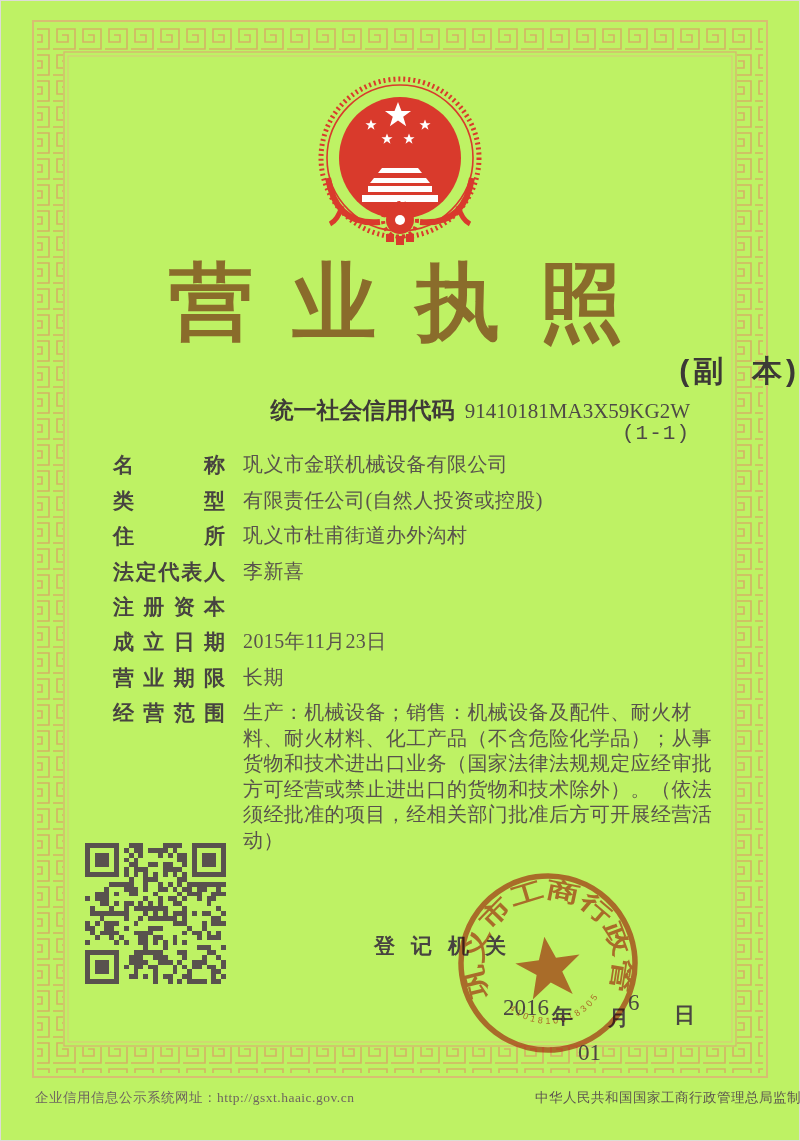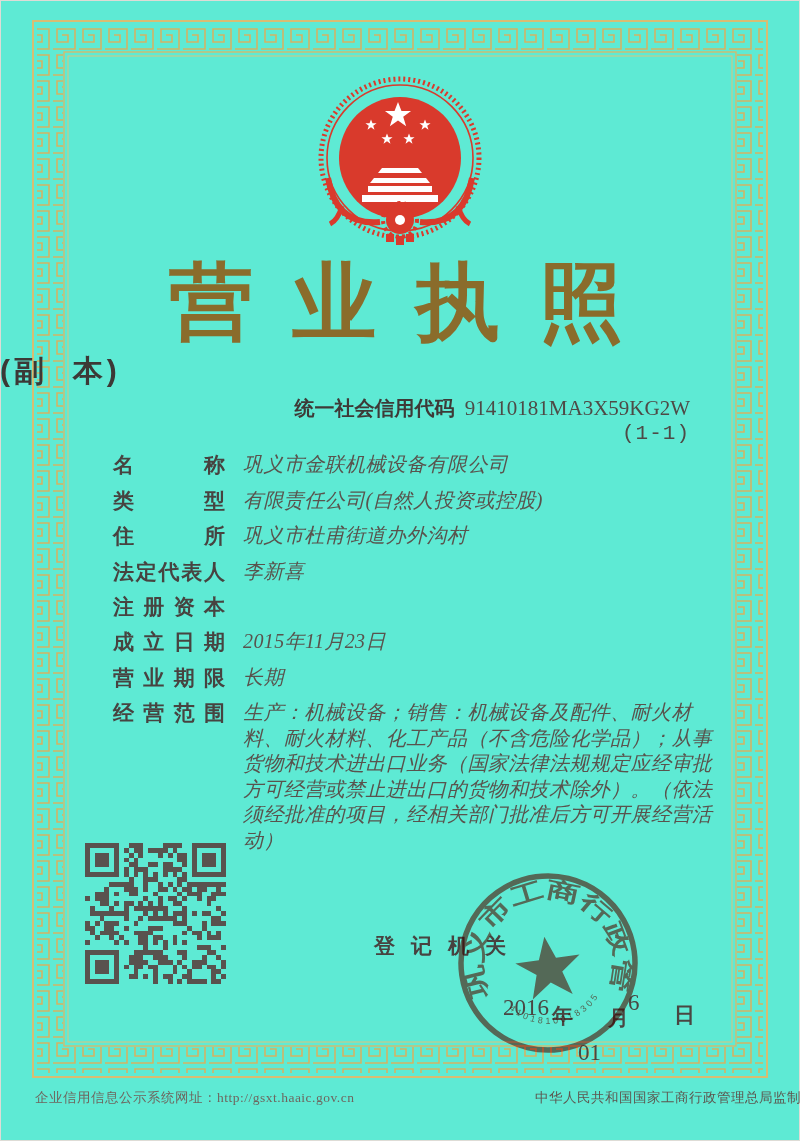--- a/index.html
+++ b/index.html
@@ -1,68 +1,68 @@
 <!DOCTYPE html>
 <html><head>
 <meta charset="utf-8">
 <style>
   html,body{margin:0;padding:0;background:#e8e6e1;}
   .page{
     position:relative;
     width:800px;height:1141px;
-    background:#5eead4;
+    background:#bef264;
     overflow:hidden;
     font-family:"Liberation Sans",sans-serif;
     box-shadow:inset 0 0 0 1px #dedcd6;
   }
   .abs{position:absolute;}
   svg{display:block;}
 
   .title{
     left:0;top:246px;width:800px;
     text-align:center;
     font-size:84px;font-weight:bold;
     letter-spacing:8px;
     color:#8a6c2b;
     white-space:pre;
   }
   .subtitle{
     left:0;top:351px;width:800px;
-    text-align:left;
+    text-align:right;
     font-size:30px;font-weight:bold;
     color:#3c3936;
     letter-spacing:4px;
     white-space:pre;
   }
   .codeline{
     left:0;top:395px;width:690px;
     text-align:right;
     white-space:nowrap;
   }
-  .codeline .lbl{font-size:20px;font-weight:bold;color:#3e3a37;}
+  .codeline .lbl{font-size:23px;font-weight:bold;color:#3e3a37;}
   .codeline .val{font-family:"Liberation Serif",serif;font-size:21px;color:#4e4a46;margin-left:6px;}
   .pageno{
     left:0;top:422px;width:690px;text-align:right;
     font-family:Liberation Mono, monospace;
     font-size:21px;color:#4e4a46;letter-spacing:1px;
   }
 
   #fields{left:113px;top:452px;width:615px;}
   .row{display:flex;margin-bottom:10px;align-items:flex-start;}
   .flabel{
     width:112px;min-width:112px;
     display:flex;justify-content:space-between;
     font-size:21px;font-weight:bold;color:#474340;
     line-height:25px;
   }
   .fvalue{
     margin-left:18px;width:482px;
     font-family:"Liberation Serif",serif;
     font-size:20px;color:#59534d;
-    line-height:25.5px;letter-spacing:0.4px;font-style:italic;
+    line-height:25.5px;letter-spacing:0.4px;
   }
 
   .regline{
     left:374px;top:932px;
     font-size:21px;font-weight:bold;color:#474340;
     display:flex;width:132px;justify-content:space-between;
   }
   .dtok{font-family:"Liberation Serif",serif;color:#4a4642;white-space:nowrap;}
   .dnum{font-size:23px;}
   .dunit{font-size:21px;font-weight:bold;}

